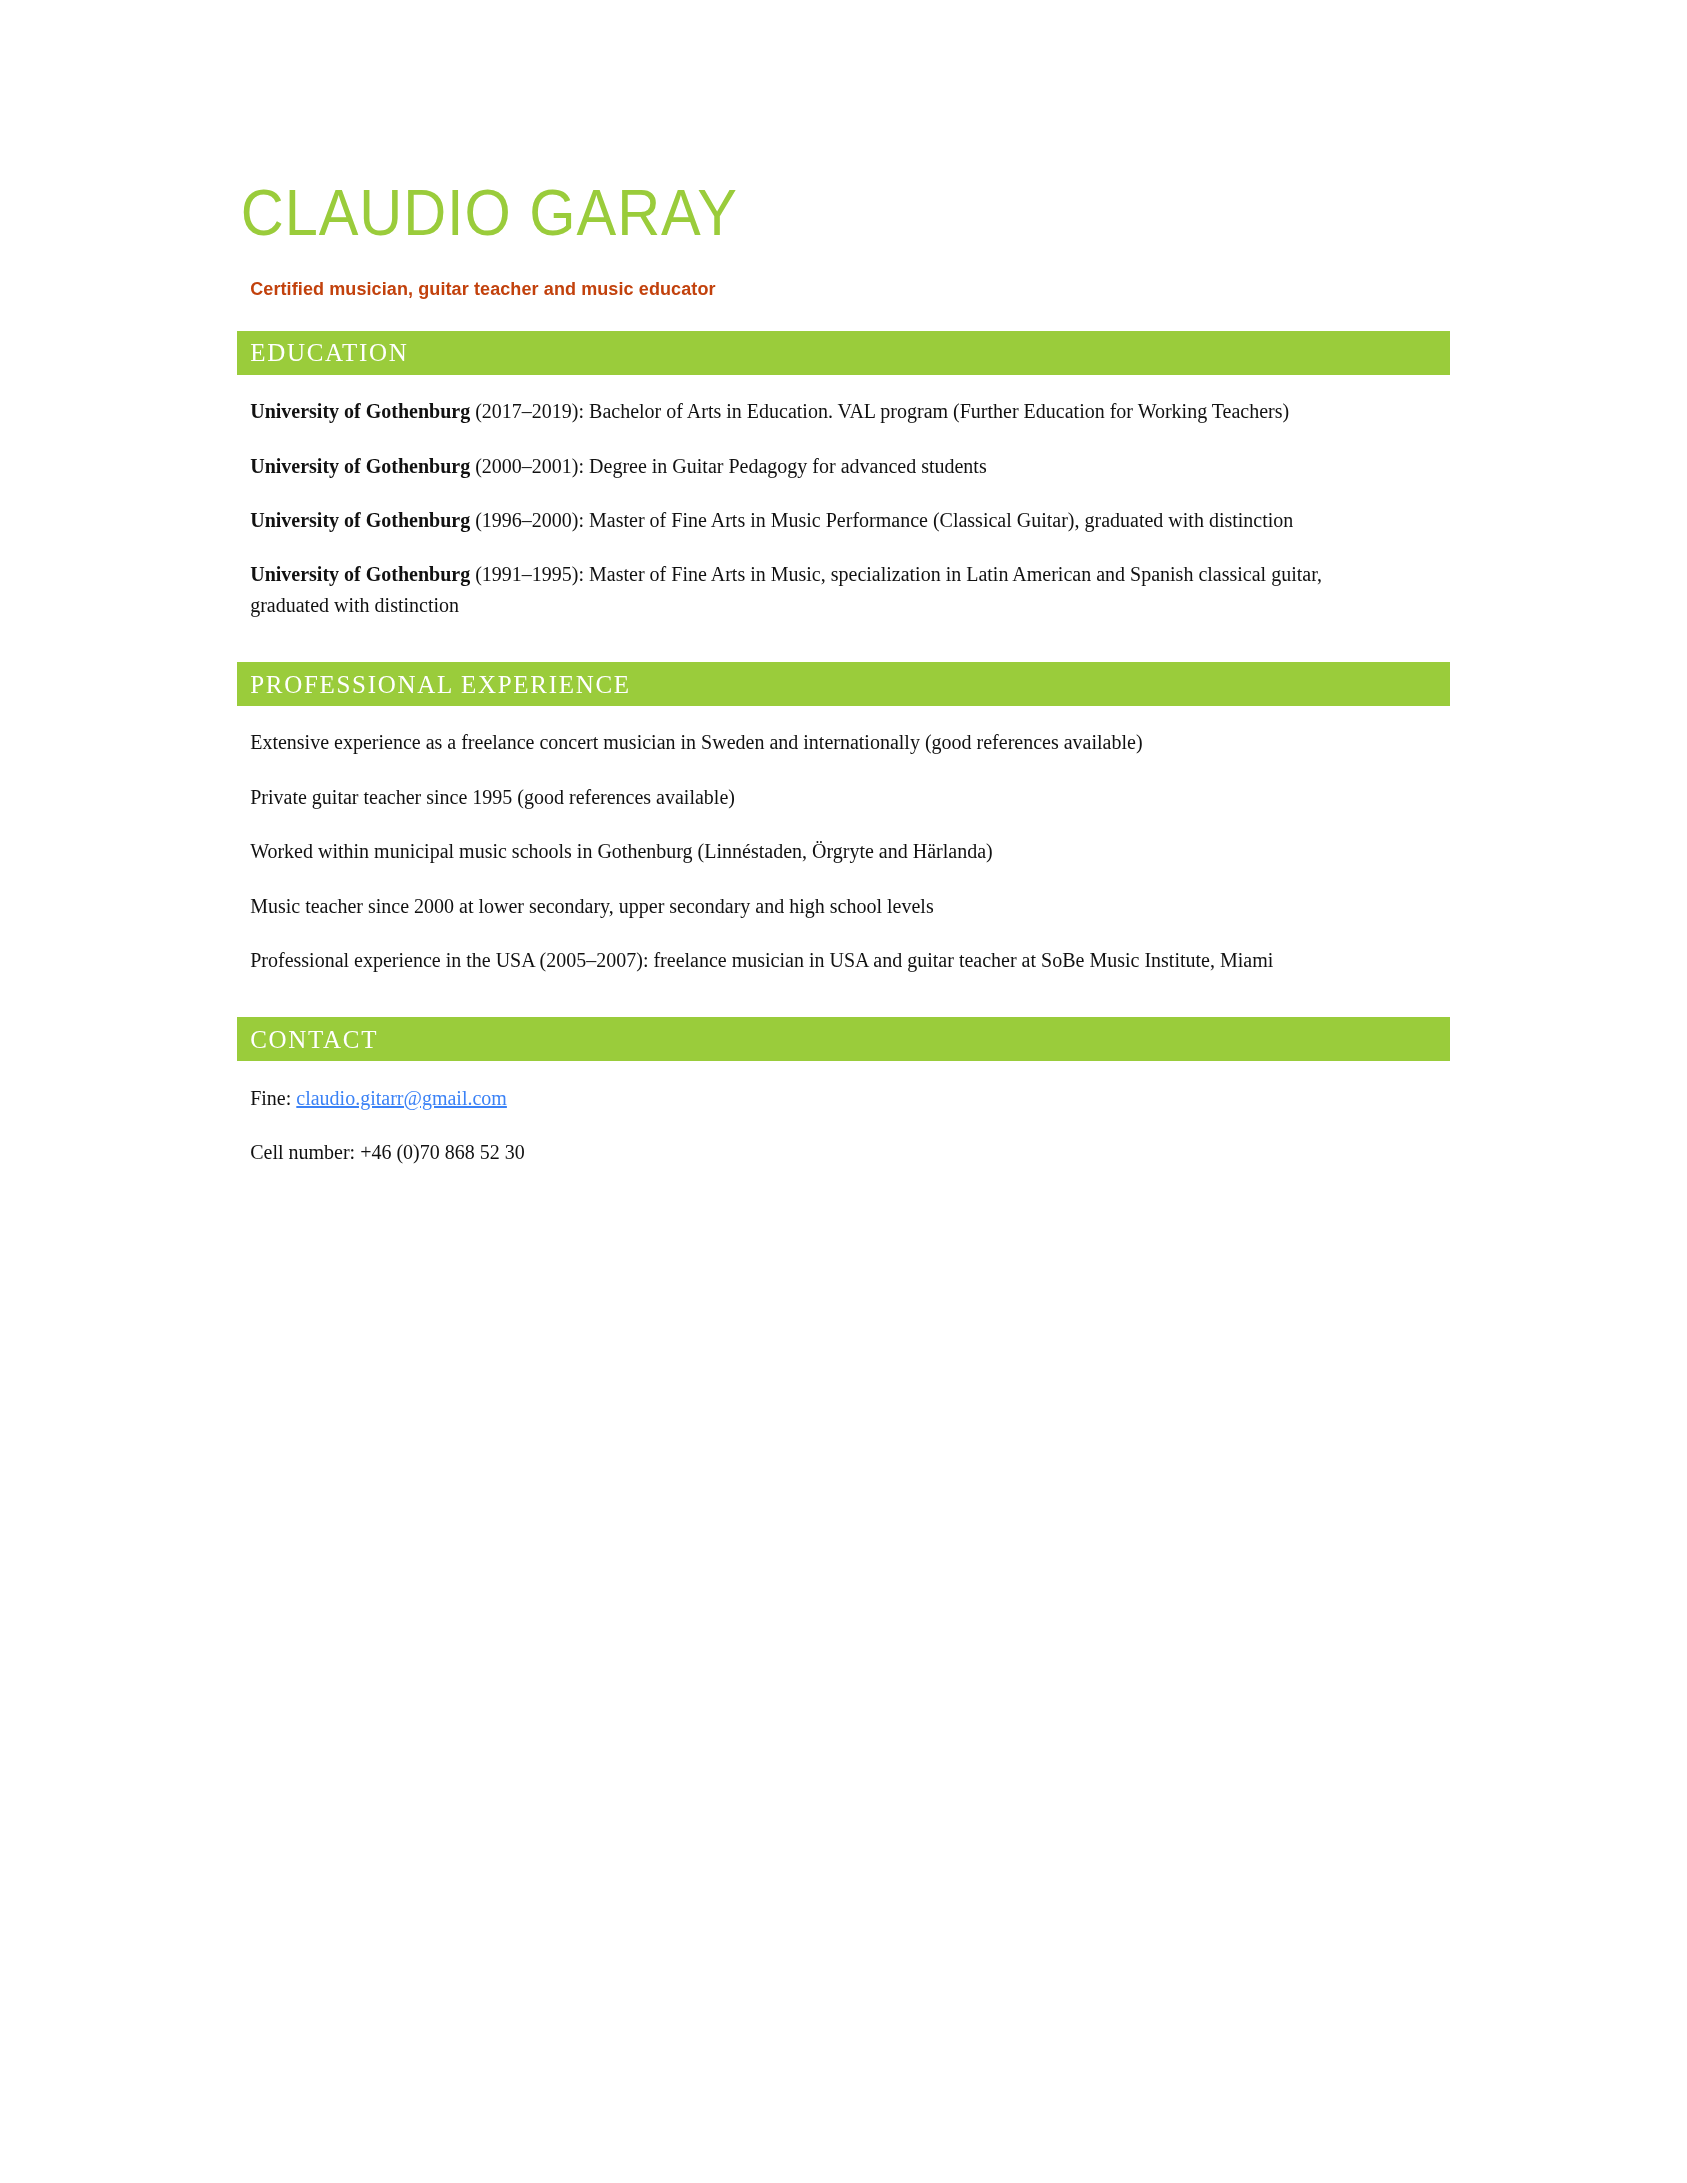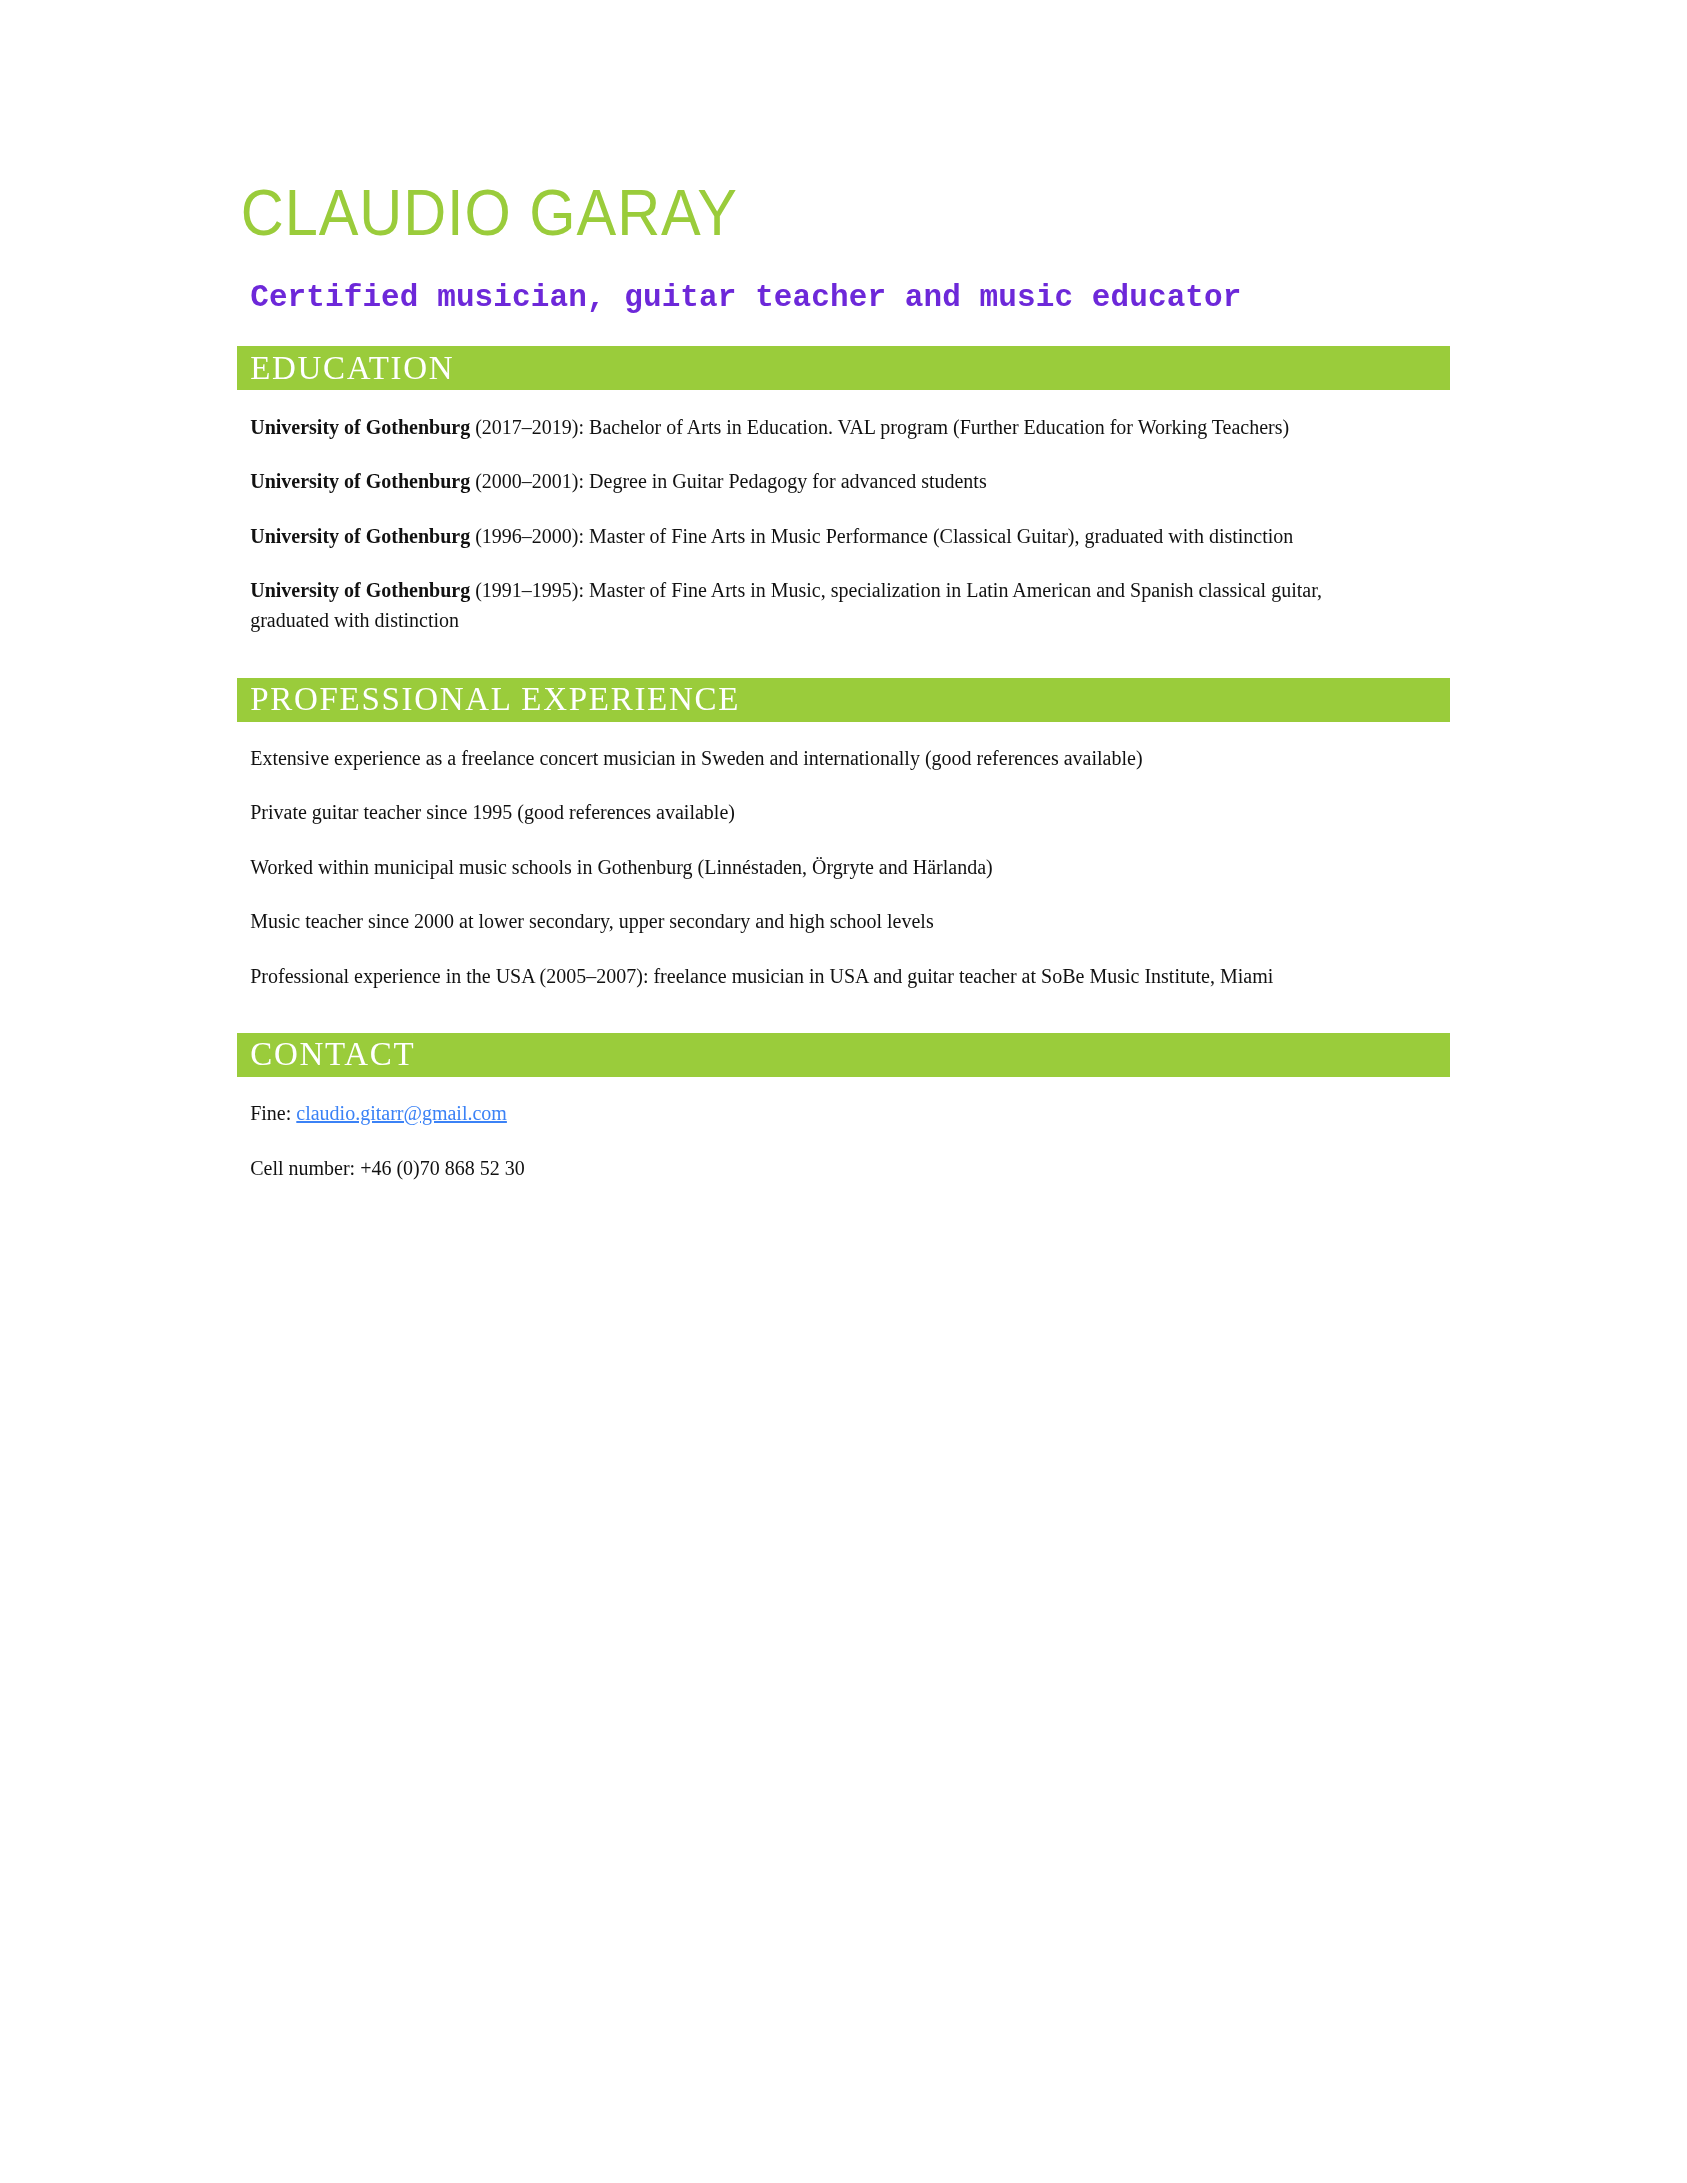--- a/index.html
+++ b/index.html
@@ -40,46 +40,46 @@
     color: #9ACC3B;
     margin: 0;
     padding-top: 181px;
     padding-left: 4px;
     white-space: nowrap;
     transform: scaleX(0.93);
     transform-origin: left top;
   }
 
   .tagline {
-    font-family: Liberation Mono, monospace;
+    font-family: Liberation Sans, sans-serif;
     font-weight: bold;
-    font-size: 31px;
+    font-size: 18px;
     line-height: 1.2;
-    color: #6d28d9;
+    color: #c2410c;
     margin: 0;
     padding-top: 33px;
     padding-left: 13.2px;
     letter-spacing: 0.1px;
   }
 
   
   .section-bar {
     background: #9ACC3B;
     width: 1213px;
     height: 44px;
     margin-top: 30px;
     margin-bottom: 0;
     display: flex;
     align-items: center;
     box-sizing: border-box;
     padding-left: 13.2px;
   }
   .section-bar .section-label {
     font-family: "Liberation Serif", "DejaVu Serif", serif;
-    font-size: 33px;
+    font-size: 25px;
     font-weight: 400;
     color: #ffffff;
     letter-spacing: 1.7px;
     line-height: 1;
     white-space: nowrap;
   }
 
   
   .entries {
     padding-top: 9.3px;

